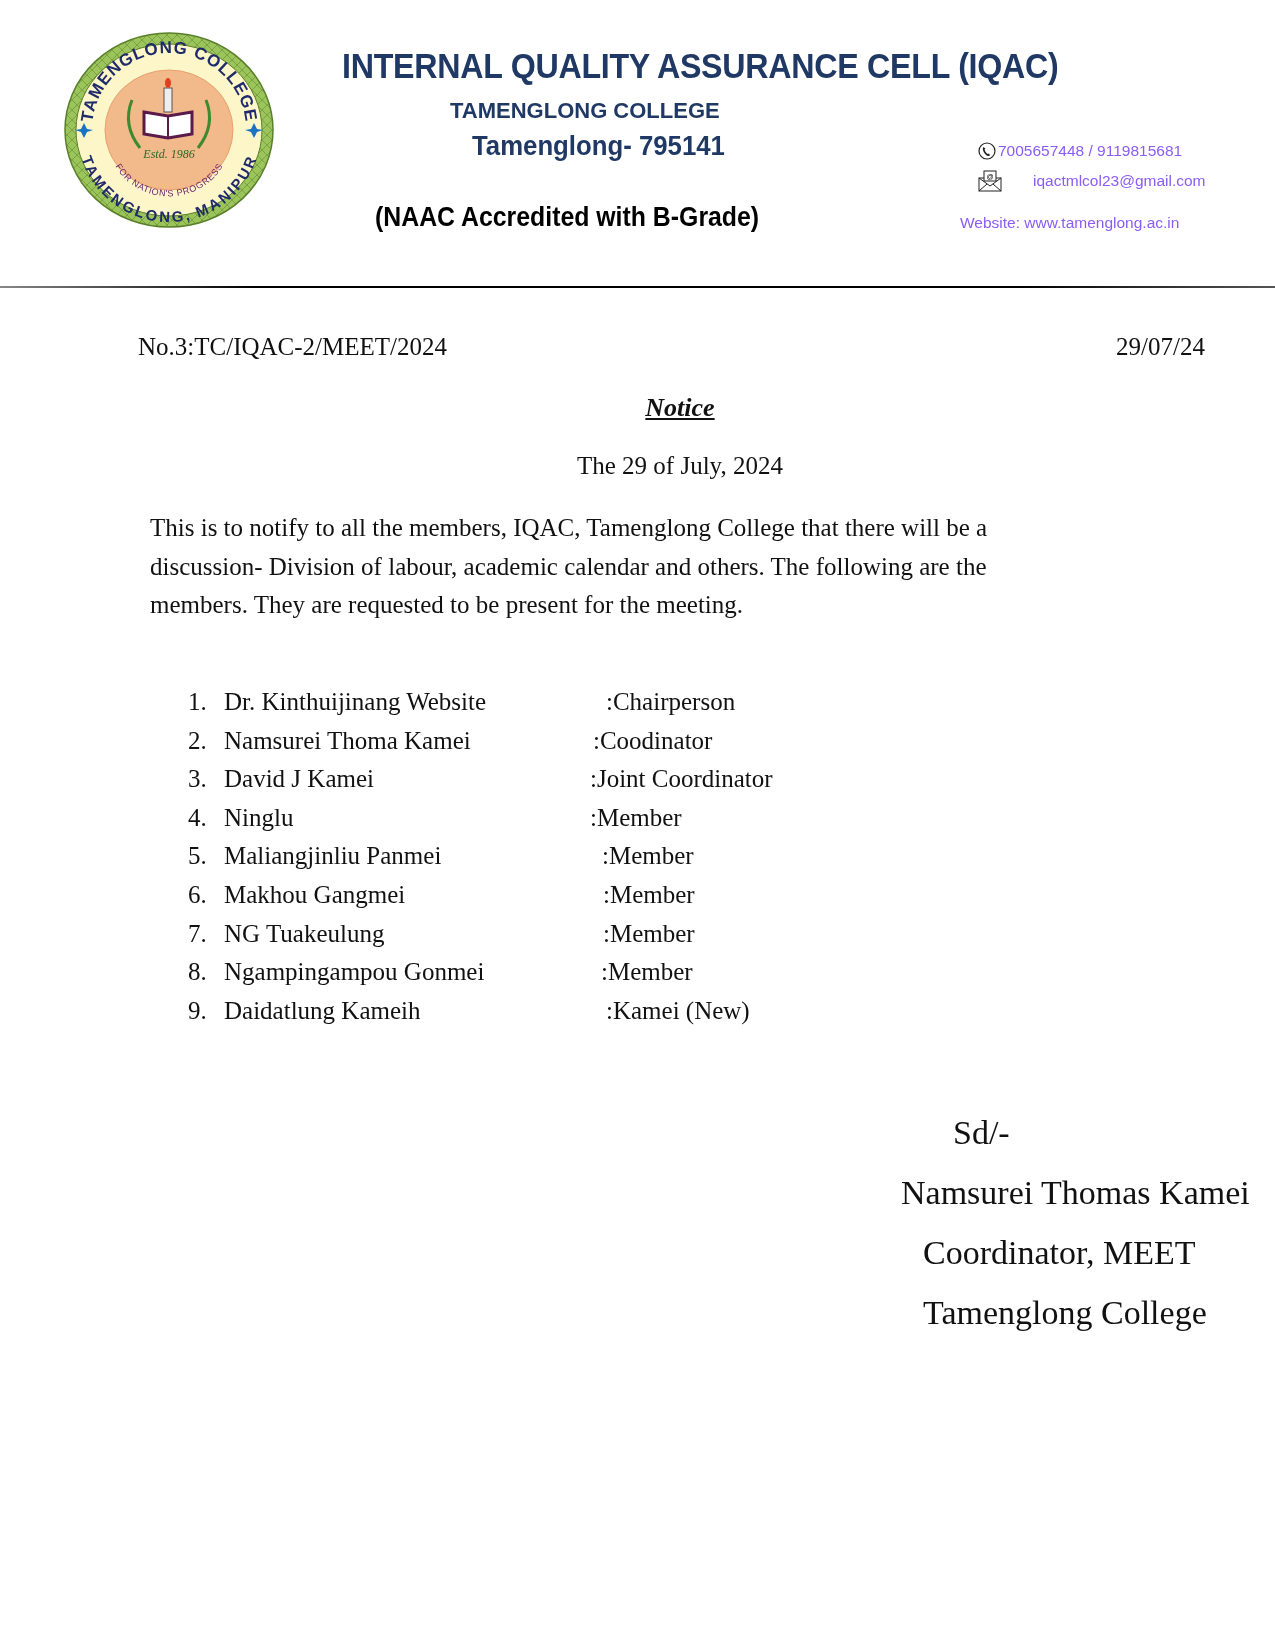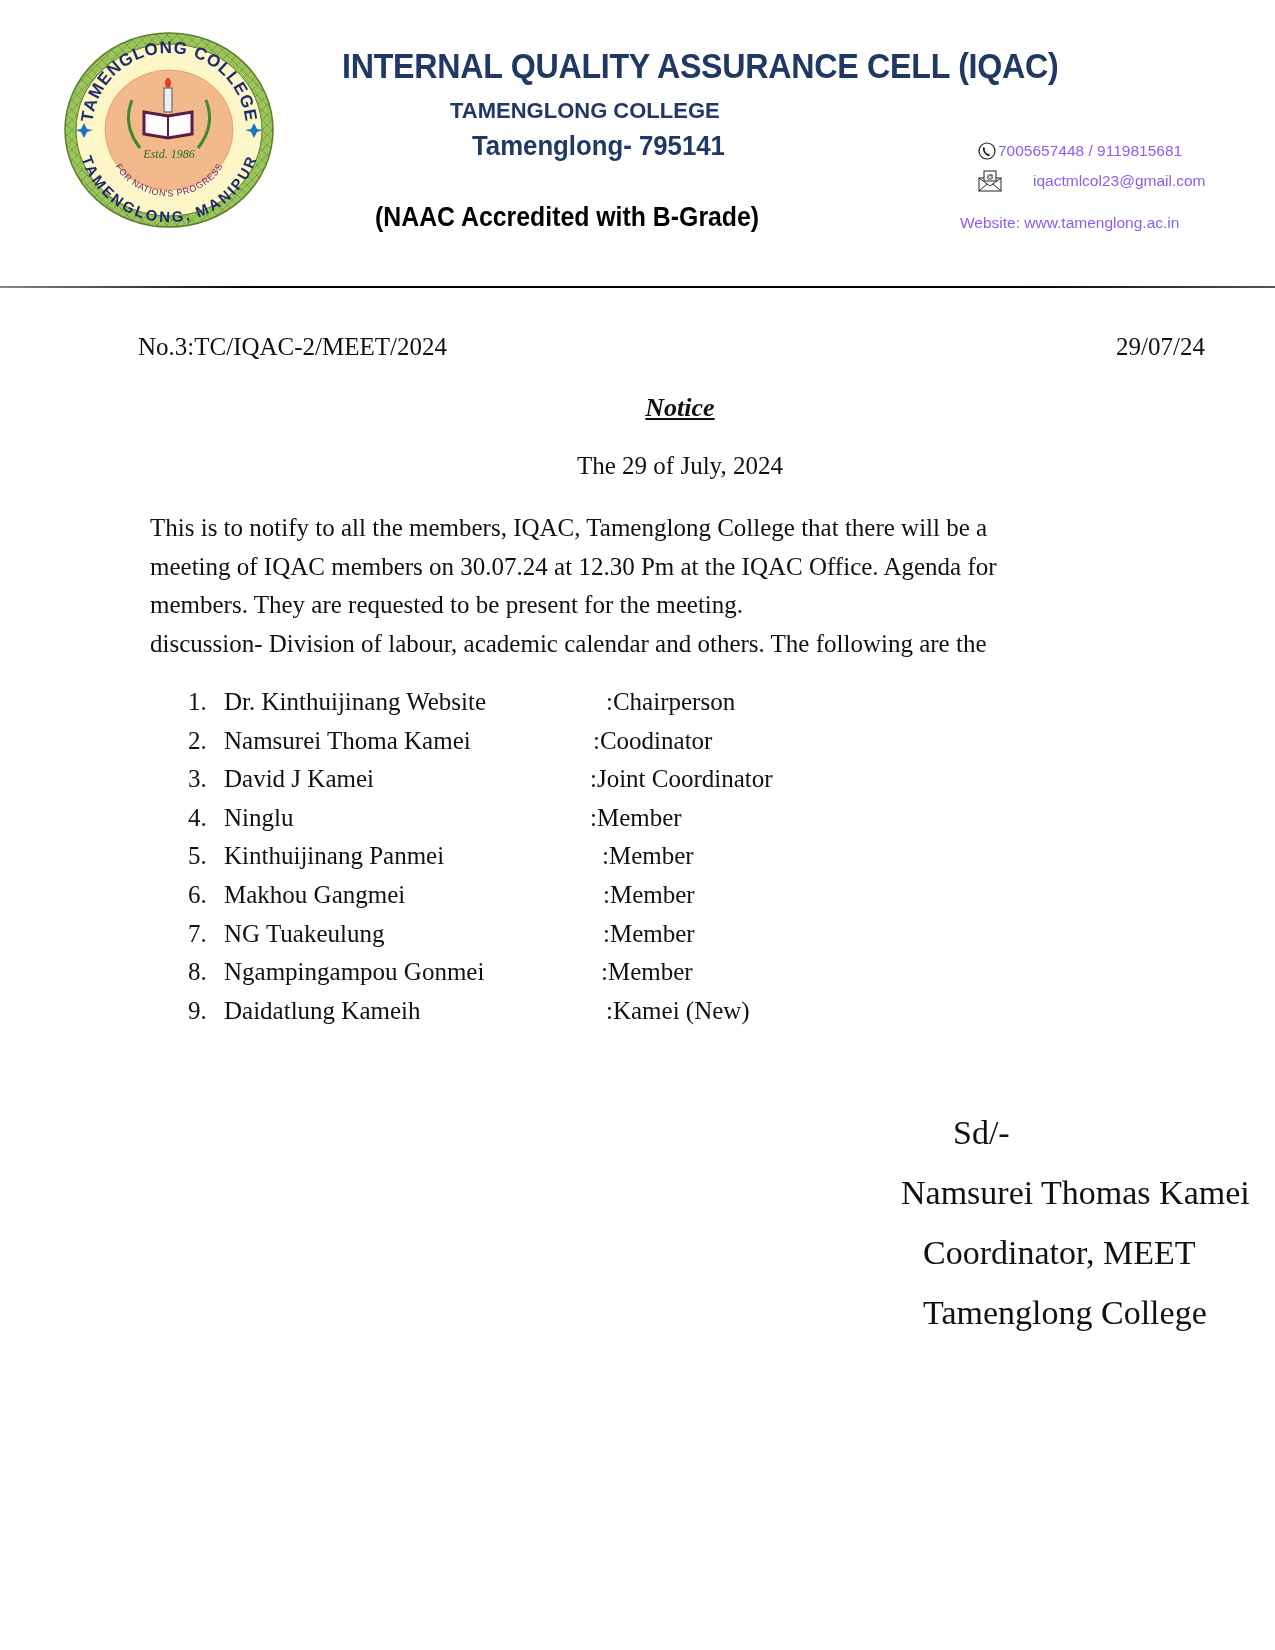--- a/index.html
+++ b/index.html
@@ -118,23 +118,22 @@
 
 <div class="divider"></div>
 
 <div class="ref">No.3:TC/IQAC-2/MEET/2024</div>
 <div class="date">29/07/24</div>
 <div class="notice-title">Notice</div>
 <div class="notice-date">The 29 of July, 2024</div>
 
 <div class="body-text">
   <p>This is to notify to all the members, IQAC, Tamenglong College that there will be a</p>
-  <p>meeting of IQAC members on 30.07.24 at 12.30 Pm at the IQAC Office. Agenda for</p>
+  <p>discussion- Division of labour, academic calendar and others. The following are the</p>
   <p>members. They are requested to be present for the meeting.</p>
-  <p>discussion- Division of labour, academic calendar and others. The following are the</p>
 </div>
 
 <div class="members">
   <div class="member">
       <span class="num">1.</span>
       <span class="name">Dr. Kinthuijinang Website</span>
       <span class="role" style="left:418px">:Chairperson</span>
     </div>
   <div class="member">
       <span class="num">2.</span>
@@ -146,21 +145,21 @@
       <span class="name">David J Kamei</span>
       <span class="role" style="left:402px">:Joint Coordinator</span>
     </div>
   <div class="member">
       <span class="num">4.</span>
       <span class="name">Ninglu</span>
       <span class="role" style="left:402px">:Member</span>
     </div>
   <div class="member">
       <span class="num">5.</span>
-      <span class="name">Kinthuijinang Panmei</span>
+      <span class="name">Maliangjinliu Panmei</span>
       <span class="role" style="left:414px">:Member</span>
     </div>
   <div class="member">
       <span class="num">6.</span>
       <span class="name">Makhou Gangmei</span>
       <span class="role" style="left:415px">:Member</span>
     </div>
   <div class="member">
       <span class="num">7.</span>
       <span class="name">NG Tuakeulung</span>

